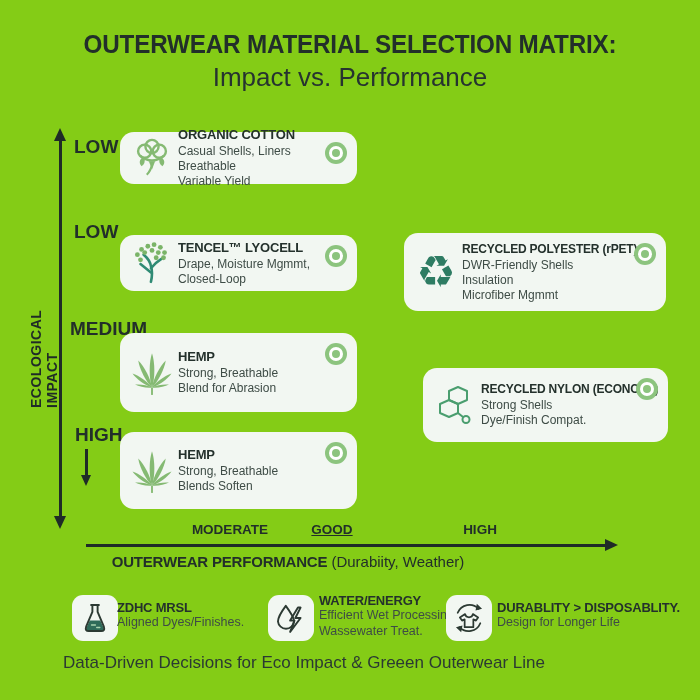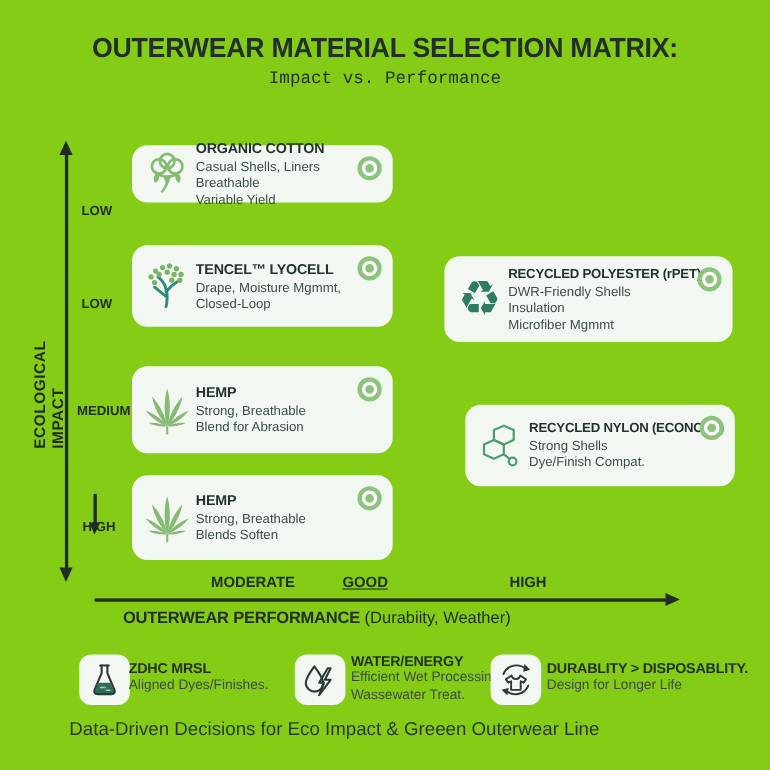--- a/index.html
+++ b/index.html
@@ -11,36 +11,36 @@
   }
   .abs{position:absolute;}
   
   .title{
     top:30px;left:0;width:700px;text-align:center;
     font-size:25px;font-weight:bold;letter-spacing:-0.2px;
     transform:scaleX(0.97);color:#222f2a;
   }
   .subtitle{
     top:62px;left:0;width:700px;text-align:center;
-    font-size:16px;font-weight:500;color:#263330;font-family:Liberation Mono, monospace;
+    font-size:26px;font-weight:500;color:#263330;
   }
   
   .vline{left:59px;top:140px;width:2.5px;height:378px;background:#1f2b27;}
   .arrow-up{left:54px;top:128px;width:0;height:0;
     border-left:6.5px solid transparent;border-right:6.5px solid transparent;
     border-bottom:13px solid #1f2b27;}
   .arrow-down{left:54px;top:516px;width:0;height:0;
     border-left:6.5px solid transparent;border-right:6.5px solid transparent;
     border-top:13px solid #1f2b27;}
   .yaxis-label{
     left:28px;top:258px;height:150px;
     writing-mode:vertical-rl;transform:rotate(180deg);
     font-size:14px;font-weight:bold;letter-spacing:0.5px;color:#1f2b27;
   }
-  .ytick{font-size:12px;font-weight:bold;color:#222f2a;margin-top:48px;}
+  .ytick{font-size:19px;font-weight:bold;color:#222f2a;}
   .mini-vline{left:85px;top:449px;width:2.5px;height:28px;background:#1f2b27;}
   .mini-arrow{left:81px;top:475px;width:0;height:0;
     border-left:5.5px solid transparent;border-right:5.5px solid transparent;
     border-top:11px solid #1f2b27;}
   .hline{left:86px;top:544px;width:520px;height:2.5px;background:#1f2b27;}
   .arrow-right{left:605px;top:539px;width:0;height:0;
     border-top:6.5px solid transparent;border-bottom:6.5px solid transparent;
     border-left:13px solid #1f2b27;}
   .xtick{top:522px;transform:translateX(-50%);font-size:13.5px;font-weight:bold;color:#222f2a;}
   .xaxis-title{top:553px;left:0;width:576px;text-align:center;font-size:15px;color:#222f2a;}
@@ -115,21 +115,21 @@
       <div class="card-title">ORGANIC COTTON</div>
       <div class="card-line">Casual Shells, Liners</div>
       <div class="card-line">Breathable</div>
       <div class="card-line">Variable Yield</div>
     </div>
     <div class="badge">
         <div class="badge-ring"></div>
       </div>
   </div>
 
-  <div class="card" style="left:120px;top:223px;width:237px;height:74px;justify-content:center;">
+  <div class="card" style="left:120px;top:235px;width:237px;height:56px;justify-content:center;">
     <div class="card-icon">
       <svg width="46" height="46" viewBox="0 0 44 44">
         <g stroke="#2f8b74" stroke-width="2.5" fill="none" stroke-linecap="round">
           <path d="M21 40 Q23 31 21 25 Q20 19 14 14"></path>
           <path d="M21 27 Q26 21 31 18"></path>
           <path d="M21 31 Q16 27 11 23"></path>
         </g>
         <g fill="#7ab468">
           <circle cx="12" cy="9" r="2.3"></circle>
             <circle cx="18" cy="6" r="2.3"></circle>

